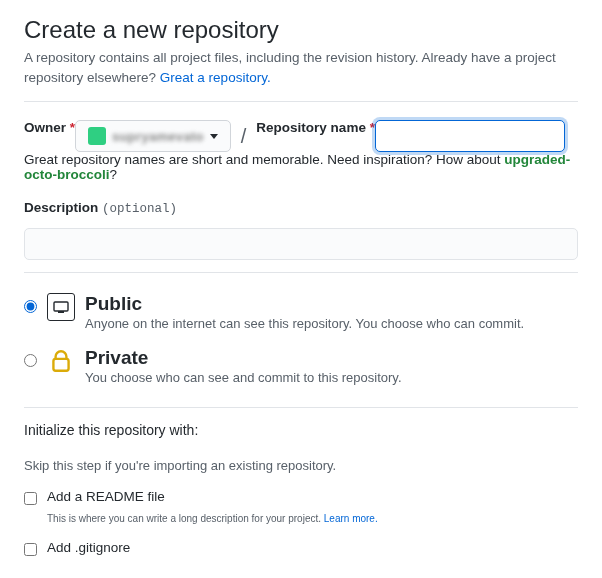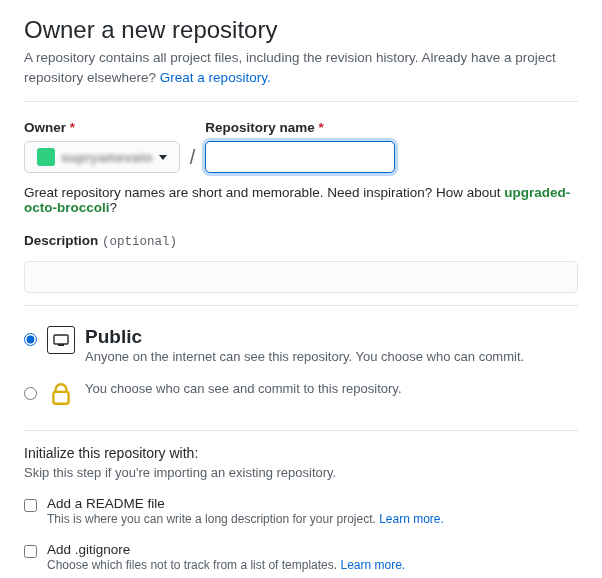--- a/index.html
+++ b/index.html
@@ -30,21 +30,21 @@
     border: none;
     border-top: 1px solid #e1e4e8;
     margin: 14px 0 18px 0;
   }
   hr.thin2 {
     border: none;
     border-top: 1px solid #e1e4e8;
     margin: 12px 0 14px 0;
   }
   .row-owner { display: flex; align-items: flex-end; gap: 8px; }
-  .field-group { display: flex; flex-direction: column; }
+  .field-group { display: flex; flex-direction: row; }
   .label {
     font-size: 13.5px;
     font-weight: 600;
     color: #24292e;
     margin-bottom: 6px;
   }
   .req { color: #cb2431; }
   .owner-btn {
     display: inline-flex;
     align-items: center;
@@ -86,21 +86,20 @@
     padding: 5px 10px;
     border: 1px solid #0366d6;
     border-radius: 5px;
     outline: none;
     box-shadow: 0 0 0 3px rgba(3,102,214,0.25);
     font-size: 14px;
   }
   .inspiration {
     font-size: 13.5px;
     color: #24292e;
-    margin-top: 12px;
     margin-bottom: 18px;
   }
   .green-link { color: #22863a; font-weight: 600; cursor:pointer; }
   .optional {
     font-weight: 400;
     color: #586069;
     font-size: 12.5px;
     font-family: Liberation Mono, monospace;
   }
   .desc-input {
@@ -126,32 +125,32 @@
     border: 1.5px solid #24292e;
     border-radius: 3px;
     display:flex; align-items:center; justify-content:center;
     flex-shrink:0;
   }
   .vis-iconbox.lockbox { border:none; width:28px; height:28px; }
   .vis-title { font-weight:600; font-size:19px; }
   .vis-desc { font-size: 13px; color: #586069; margin-top:1px; }
   .lock-svg { width:26px; height:26px; }
   .section-label { font-weight:400; font-size:14px; margin-top:6px; }
-  .section-sub { font-size:13px; color:#586069; margin-top:4px; margin-bottom:12px; }
+  .section-sub { font-size:13px; color:#586069; margin-top:20px; margin-bottom:12px; }
   .check-row { display:flex; align-items:flex-start; gap:10px; padding:4px 0 12px 0; }
   .check-row input { margin-top:3px; }
   .check-title { font-weight:400; font-size:13.5px; }
-  .check-desc { font-size:12px; color:#586069; margin-top:1px; }
+  .check-desc { font-size:10px; color:#586069; margin-top:9px; }
 </style>
 </head>
 <body>
 
 
 
-<h1>Owner a new repository</h1>
+<h1>Create a new repository</h1>
 <p class="subhead">
   <span>A repository contains all project files, including the revision history. Already have a project repository elsewhere?</span>
   <a class="link">Great a repository.</a>
 </p>
 
 <hr class="thin">
 
 <div class="row-owner">
   <div class="field-group">
     <div class="label">
@@ -202,20 +201,21 @@
   </div>
   <div class="vis-row">
     <input type="radio" name="vis" class="vis-radio" style="">
     <div class="vis-iconbox lockbox">
       <svg class="lock-svg" viewBox="0 0 24 24">
           <path d="M7 10 V8 a5 5 0 0 1 10 0 v2" fill="none" stroke="#dbab09" stroke-width="2.2"></path>
           <rect x="5" y="10" width="14" height="11" rx="2" fill="none" stroke="#dbab09" stroke-width="2.2"></rect>
         </svg>
     </div>
     <div>
+      <div class="vis-title">Private</div>
       <div class="vis-desc">You choose who can see and commit to this repository.</div>
     </div>
   </div>
 </div>
 
 <hr class="thin2">
 
 <div class="section-label">Initialize this repository with:</div>
 <div class="section-sub">Skip this step if you're importing an existing repository.</div>
 
@@ -226,23 +226,20 @@
     <div class="check-desc">
       <span>This is where you can write a long description for your project. </span><a class="link">Learn more.</a>
     </div>
   </div>
 </div>
 
 <div class="check-row">
   <input type="checkbox" style="">
   <div>
     <div class="check-title">Add .gitignore</div>
-    <div class="check-desc">
-      <span>Choose which files not to track from a list of templates. </span><a class="link">Learn more.</a>
-    </div>
   </div>
 </div>
 
 <div class="check-row">
   
   
 </div>
 
 
 

